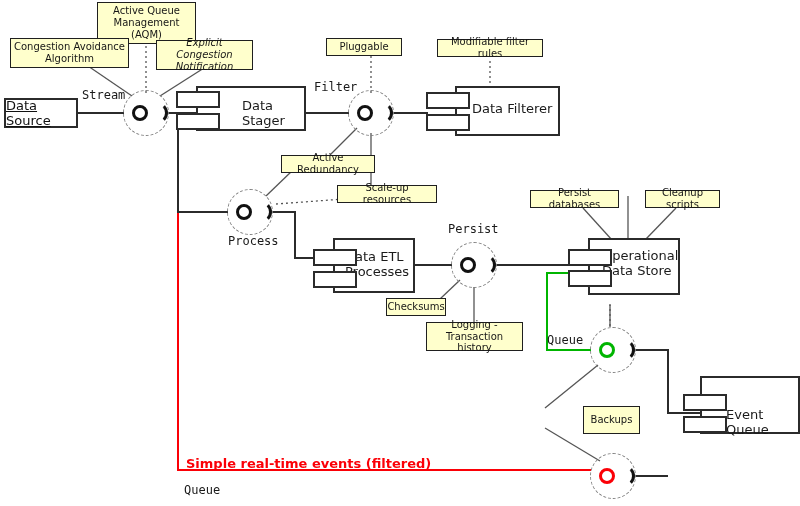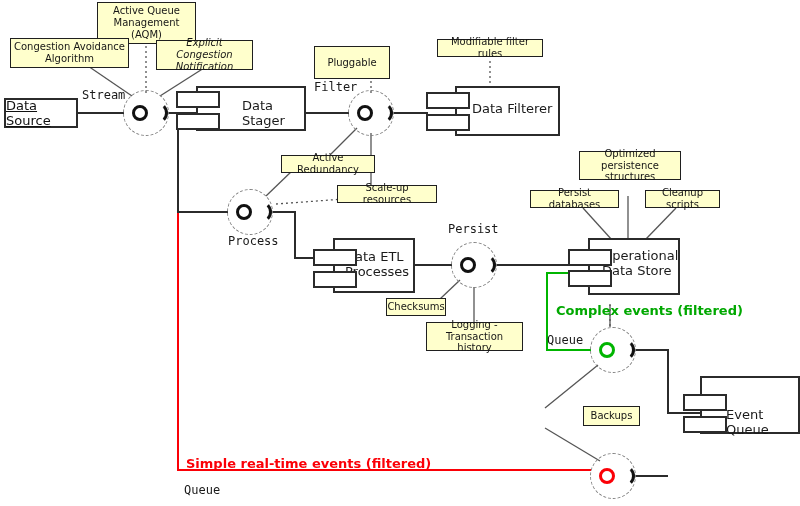--- a/index.html
+++ b/index.html
@@ -188,40 +188,37 @@
 
   <div class="note" style="left:97px;top:2px;width:99px;height:42px;">Active Queue
 Management (AQM)</div>
 
   <div class="note" style="left:10px;top:38px;width:119px;height:30px;">Congestion Avoidance
 Algorithm</div>
 
   <div class="note" style="left:156px;top:40px;width:97px;height:30px;font-style:italic;">Explicit Congestion
 Notification</div>
 
-  <div class="note" style="left:314px;top:38px;width:76px;height:33px;margin-top:8px;">Pluggable</div>
+  <div class="note" style="left:326px;top:38px;width:76px;height:18px;">Pluggable</div>
 
   <div class="note" style="left:437px;top:39px;width:106px;height:18px;">Modifiable filter rules</div>
 
   <div class="note" style="left:281px;top:155px;width:94px;height:18px;">Active Redundancy</div>
 
   <div class="note" style="left:337px;top:185px;width:100px;height:18px;">Scale-up resources</div>
 
   <div class="note" style="left:386px;top:298px;width:60px;height:18px;">Checksums</div>
 
   <div class="note" style="left:426px;top:322px;width:97px;height:29px;">Logging -
 Transaction history</div>
 
-  <div class="note" style="left:579px;top:151px;width:102px;height:29px;">Optimized persistence
-structures</div>
 
   <div class="note" style="left:530px;top:190px;width:89px;height:18px;">Persist databases</div>
 
   <div class="note" style="left:645px;top:190px;width:75px;height:18px;">Cleanup scripts</div>
 
 
-  <div class="note" style="left:583px;top:406px;width:57px;height:20px;">Backups</div>
-
-  <div class="flowlabel" style="left:556px;top:303px;color:#00a800;">Complex events (filtered)</div>
+  <div class="note" style="left:583px;top:406px;width:57px;height:28px;">Backups</div>
+
 
   <div class="flowlabel" style="left:186px;top:456px;color:#fb0007;">Simple real-time events (filtered)</div>
 
 </div>
 
 </body></html>

